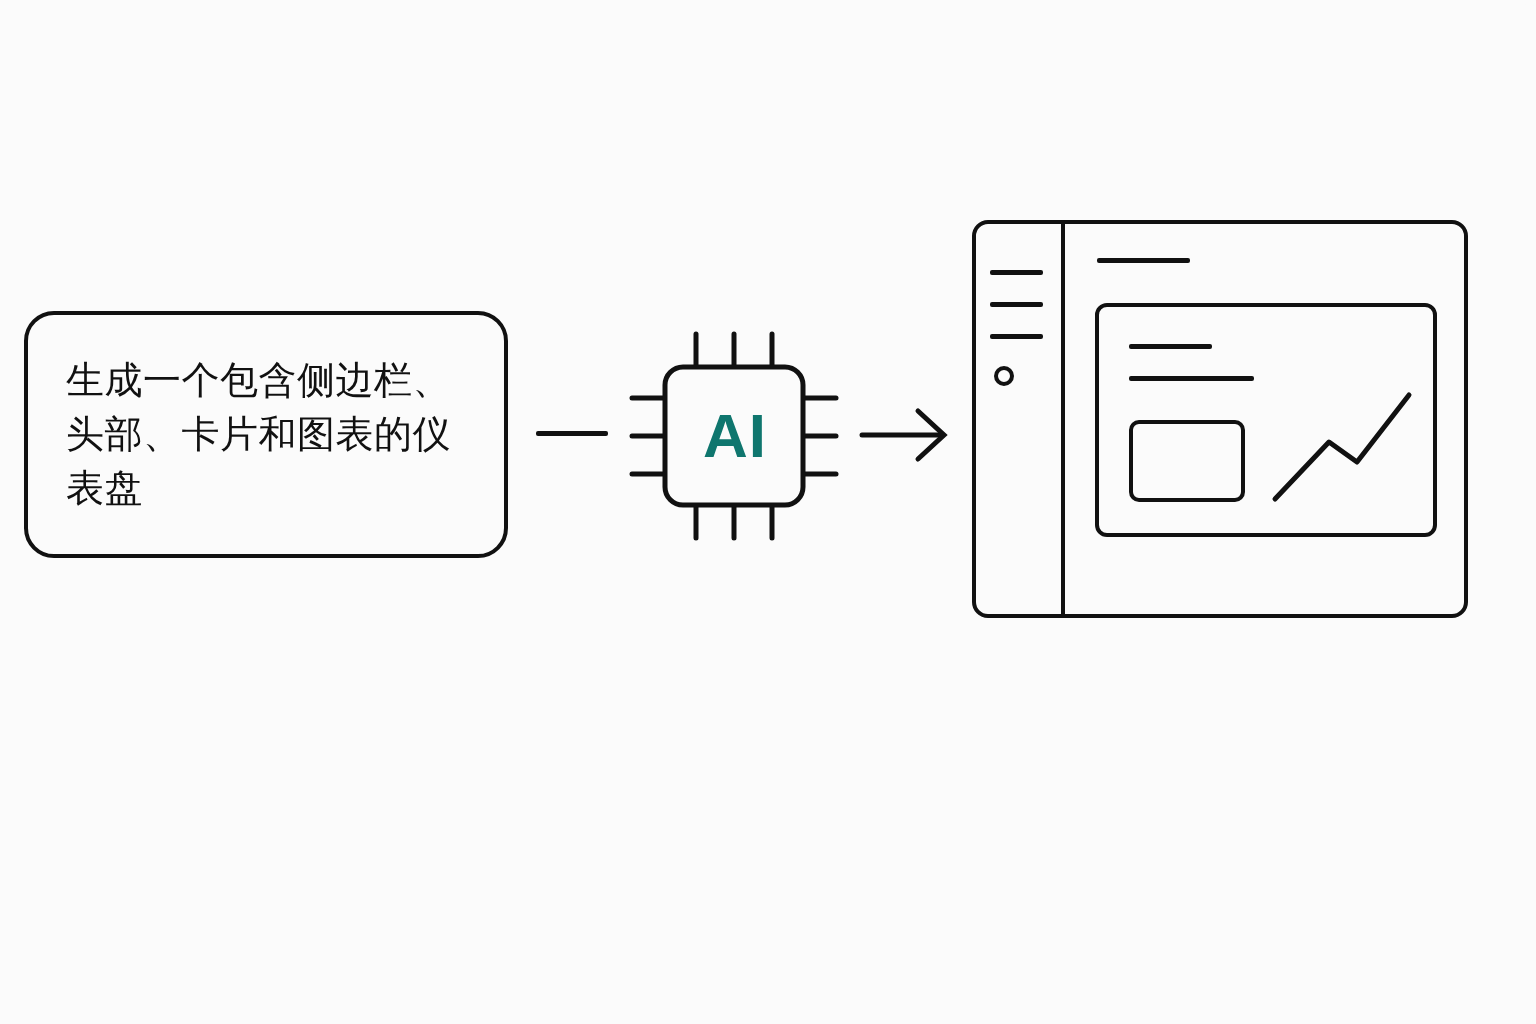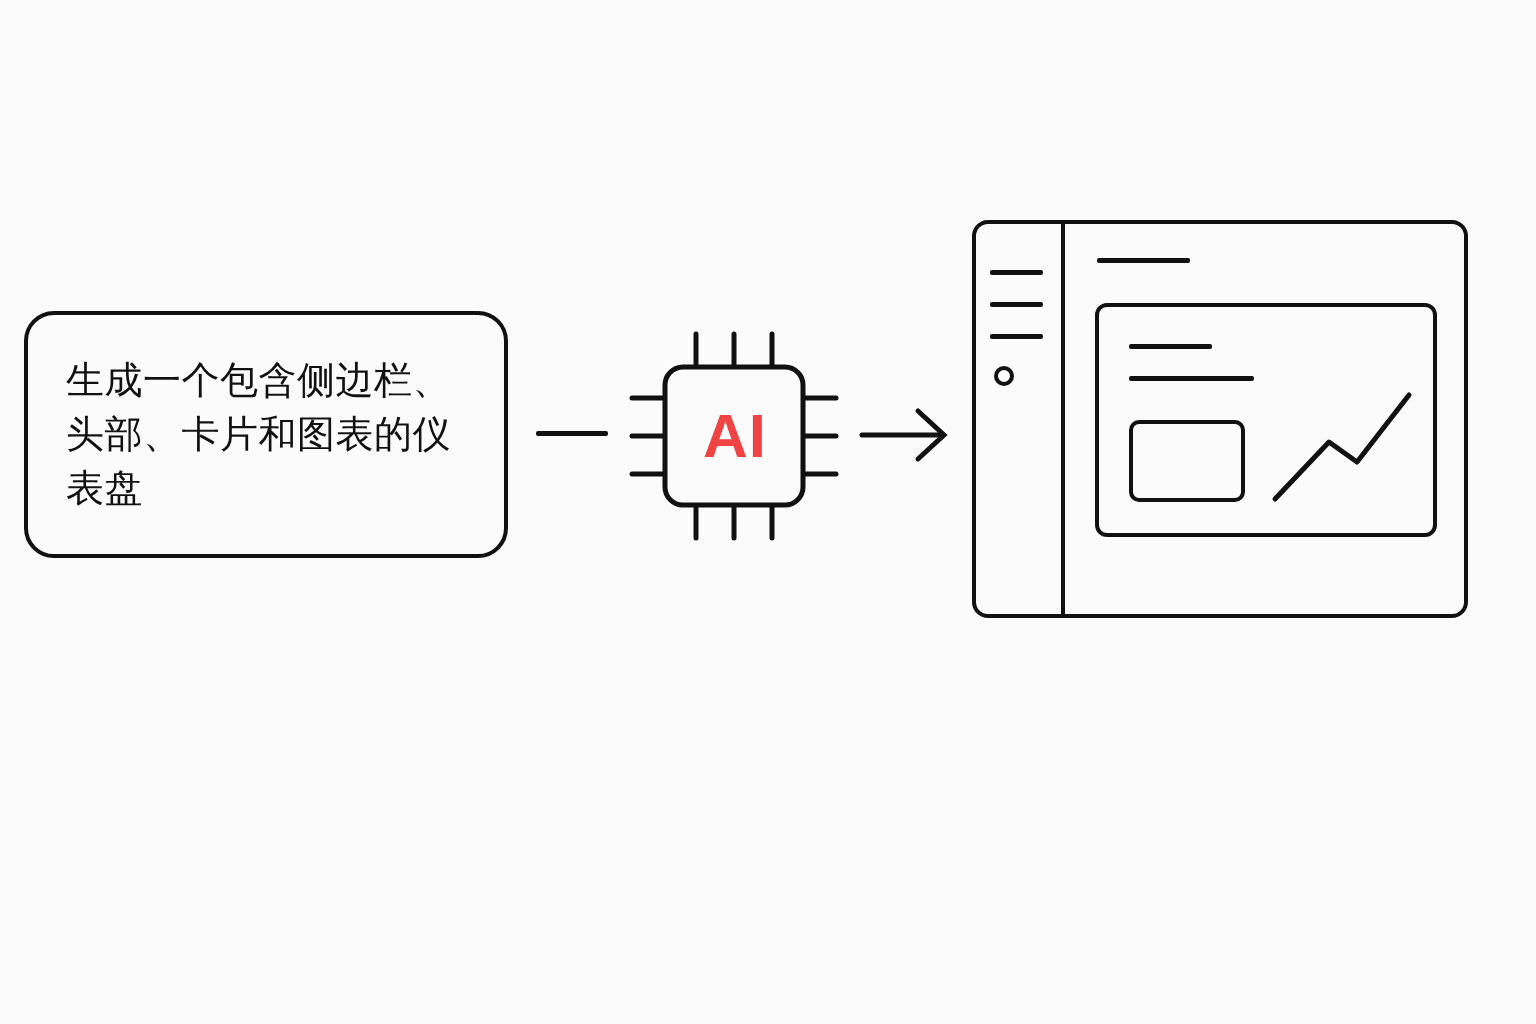--- a/index.html
+++ b/index.html
@@ -74,21 +74,21 @@
     position: absolute;
     left: 0;
     top: 0;
     width: 232px;
     height: 232px;
     display: flex;
     align-items: center;
     justify-content: center;
     font-size: 62px;
     font-weight: 700;
-    color: #ef4444;
+    color: #0f766e;
     letter-spacing: 1px;
     line-height: 1;
     padding-left: 2px;
     box-sizing: border-box;
   }
 
   
   .arrow {
     position: absolute;
     left: 858px;

